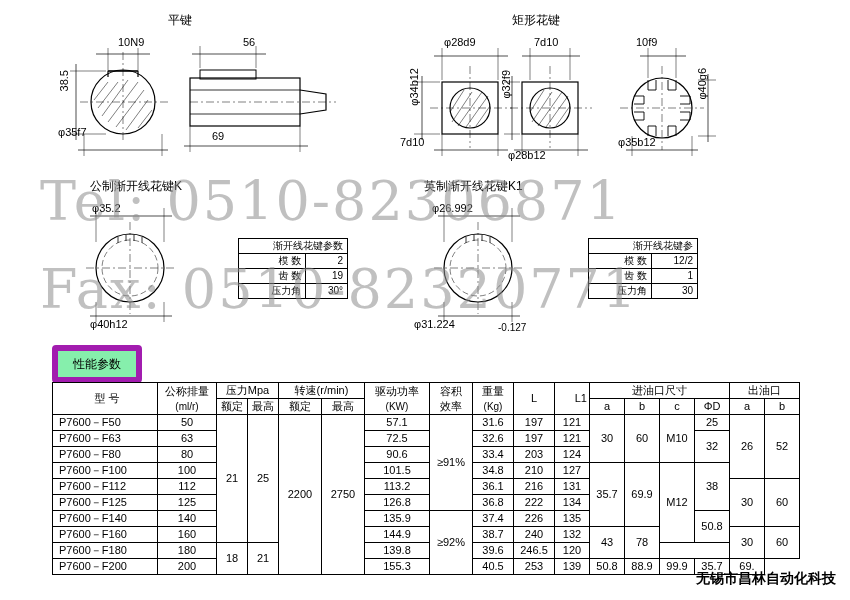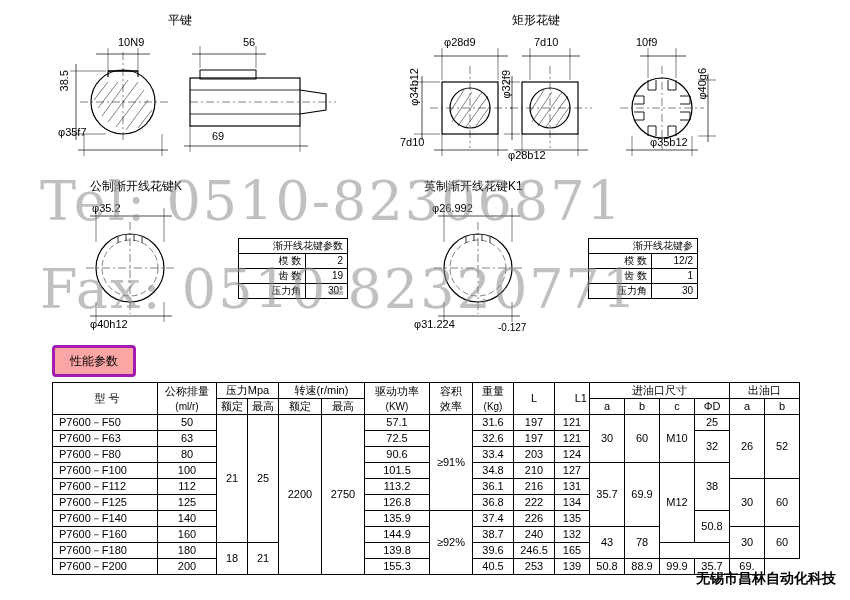--- a/index.html
+++ b/index.html
@@ -33,21 +33,21 @@
   .wm3{top:258px;left:40px;}
 
   
   .splinetbl{position:absolute;border-collapse:collapse;font-size:10px;}
   .splinetbl td{border:1px solid #000;padding:0px 4px;text-align:right;height:14px;line-height:14px;}
   .splinetbl .hdr{background:#fff;font-size:10px;}
 
   
   .perf-tag{
     position:absolute;left:52px;top:345px;width:78px;height:26px;
-    background:#fca5a5;border:3px solid #a21caf;border-radius:4px;
+    background:#86efac;border:6px solid #a21caf;border-radius:4px;
     font-size:12px;color:#000;display:flex;align-items:center;justify-content:center;
   }
 
   
   .maintbl{
     position:absolute;left:52px;top:382px;border-collapse:collapse;
     font-size:11px;
   }
   .maintbl td,.maintbl th{
     border:1px solid #000;text-align:center;padding:0 2px;
@@ -201,21 +201,21 @@
   </svg>
 
   <div class="abs lbl" style="left:444px;top:36px;">φ28d9</div>
   <div class="abs lbl" style="left:534px;top:36px;">7d10</div>
   <div class="abs lbl" style="left:636px;top:36px;">10f9</div>
   <div class="abs lbl vert" style="left:408px;top:68px;">φ34b12</div>
   <div class="abs lbl vert" style="left:500px;top:70px;">φ32f9</div>
   <div class="abs lbl vert" style="left:696px;top:68px;">φ40g6</div>
   <div class="abs lbl" style="left:400px;top:136px;">7d10</div>
   <div class="abs lbl" style="left:508px;top:136px;margin-top:13px;">φ28b12</div>
-  <div class="abs lbl" style="left:618px;top:136px;margin-left:32px;">φ35b12</div>
+  <div class="abs lbl" style="left:618px;top:136px;">φ35b12</div>
 
   <div class="abs cn" style="left:90px;top:178px;">公制渐开线花键K</div>
 
   <svg class="abs" style="left:60px;top:198px;" width="200" height="130">
     <circle cx="70" cy="70" r="34" fill="none" stroke="#000" stroke-width="1.2"></circle>
     <circle cx="70" cy="70" r="28" fill="none" stroke="#000" stroke-width="0.5" stroke-dasharray="6,3"></circle>
     <g stroke="#000" stroke-width="0.8">
       <line x1="58" y1="39" x2="58" y2="45"></line>
       <line x1="66" y1="37" x2="66" y2="43"></line>
       <line x1="74" y1="37" x2="74" y2="43"></line>
@@ -445,21 +445,21 @@
       </tr>
 
       <tr>
         <td class="model">P7600－F180</td>
         <td>180</td>
         <td rowspan="2">18</td>
         <td rowspan="2">21</td>
         <td>139.8</td>
         <td>39.6</td>
         <td>246.5</td>
-        <td>165</td>
+        <td>120</td>
       </tr>
 
       <tr>
         <td class="model">P7600－F200</td>
         <td>200</td>
         <td>155.3</td>
         <td>40.5</td>
         <td>253</td>
         <td>139</td>
         <td>50.8</td>

